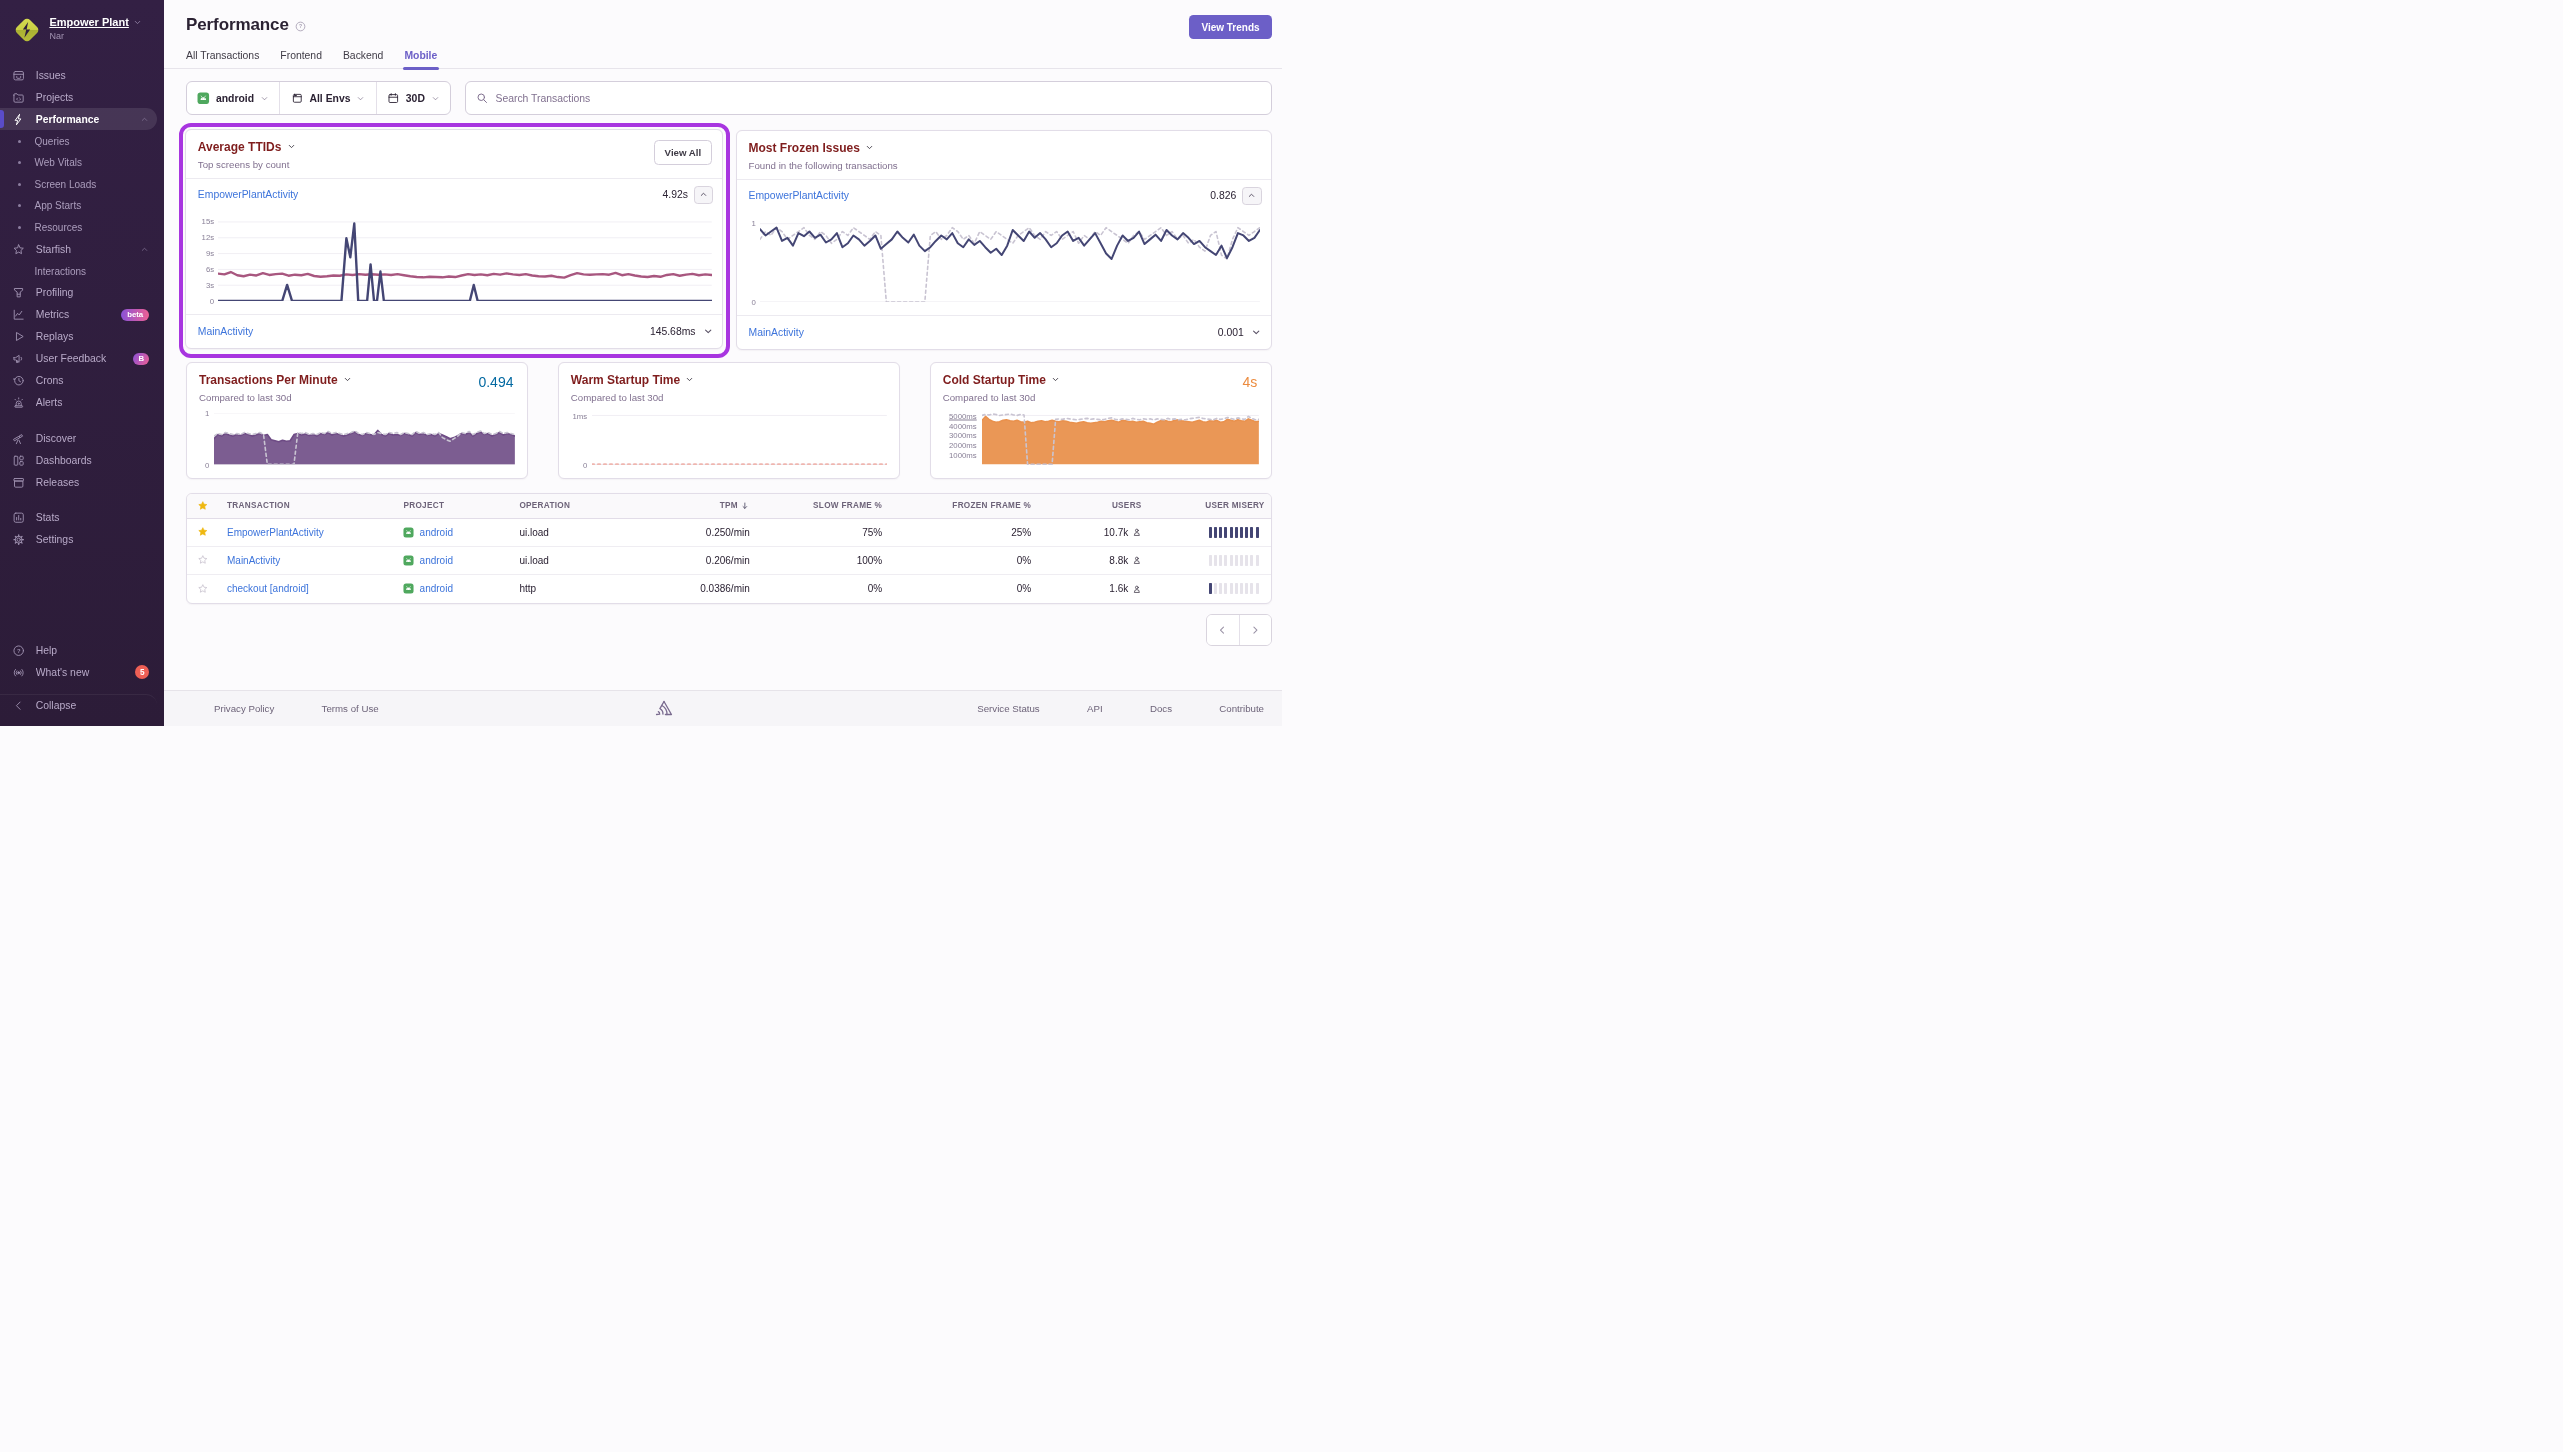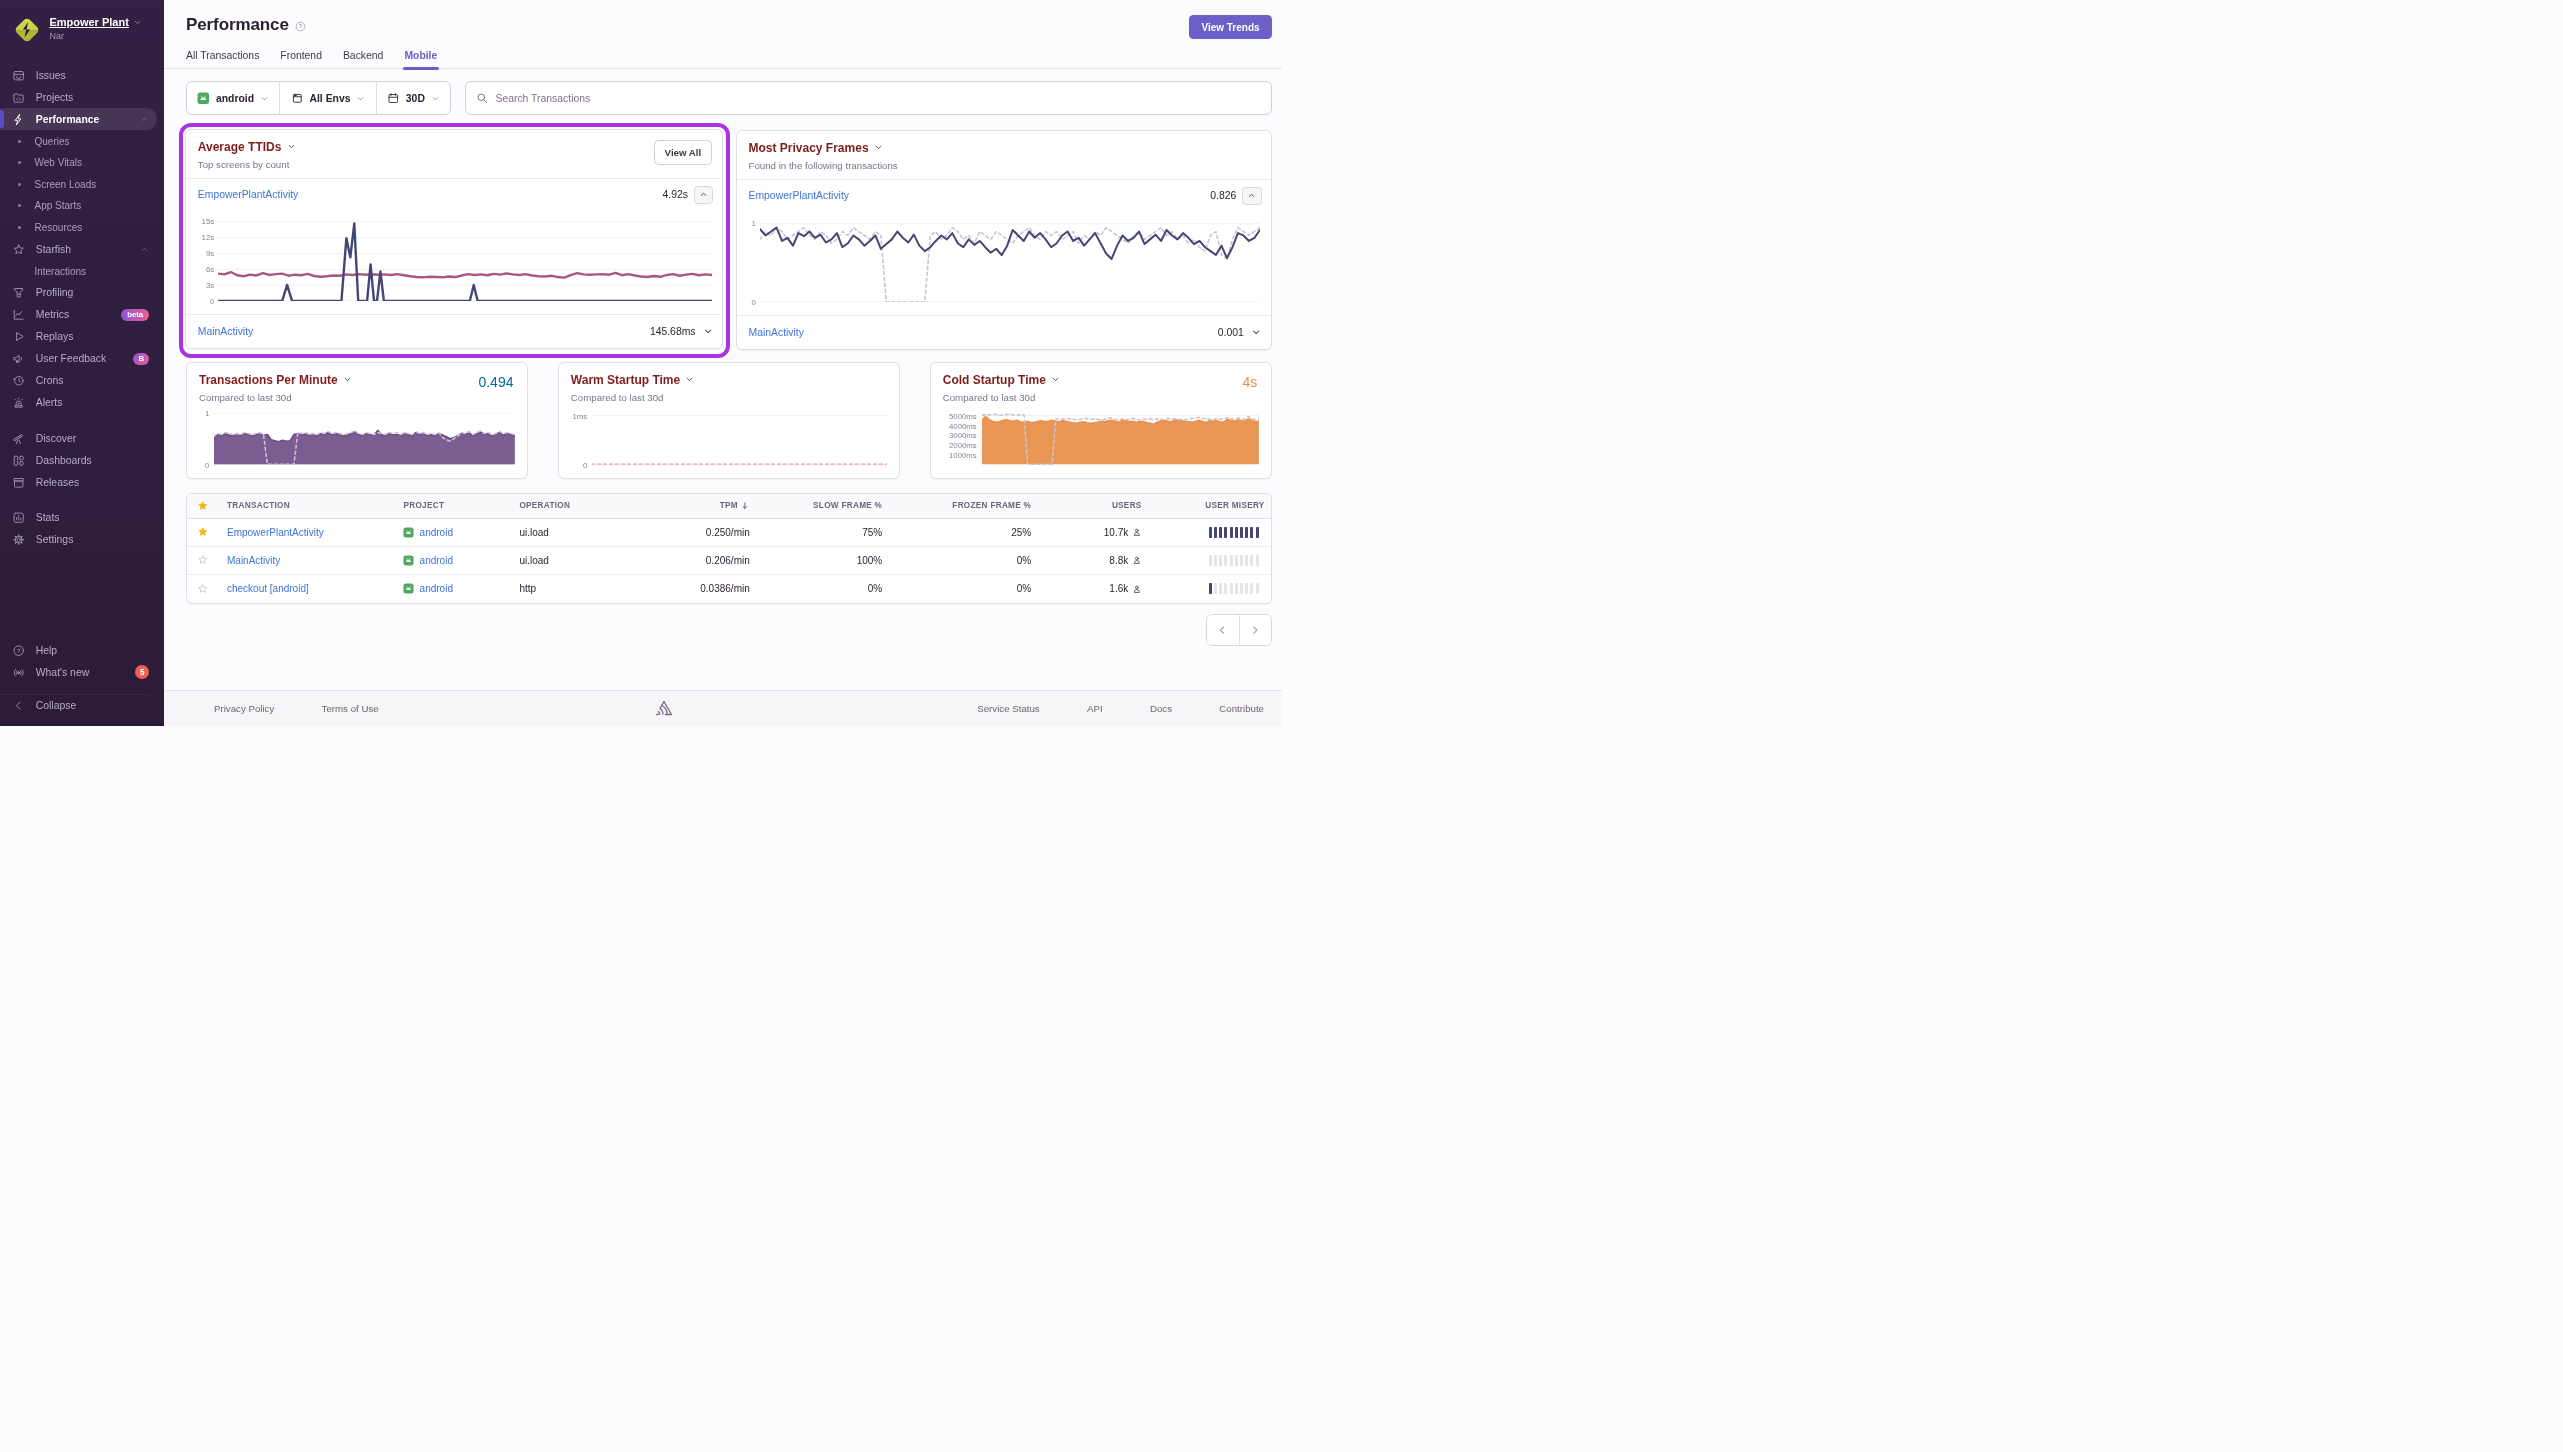--- a/index.html
+++ b/index.html
@@ -506,21 +506,21 @@
                   </svg>
                 </span>
               </div>
             </div>
         </div>
       </div>
 
       <div class="card big-card">
         <div class="card-head">
           <div class="card-title-row">
-            <span class="card-title">Most Privacy Frames</span>
+            <span class="card-title">Most Frozen Issues</span>
             <svg class="chev" style="color:#3f3b46" viewBox="0 0 24 24" fill="none" stroke="currentColor" stroke-width="2.4" stroke-linecap="round" stroke-linejoin="round">
                 <polyline points="6 9 12 15 18 9"></polyline>
               </svg>
           </div>
           <div class="card-sub">Found in the following transactions</div>
         </div>
         <div id="frozen-row-top">
             <div class="txn-row">
               <span class="txn-link">EmpowerPlantActivity</span>
     <span class="txn-val">0.826</span>
@@ -600,21 +600,21 @@
       <div class="card mini-card">
         <div class="card-title-row">
           <span class="card-title">Cold Startup Time</span>
           <svg class="chev" style="color:#3f3b46" viewBox="0 0 24 24" fill="none" stroke="currentColor" stroke-width="2.4" stroke-linecap="round" stroke-linejoin="round">
               <polyline points="6 9 12 15 18 9"></polyline>
             </svg>
         </div>
         <span class="mini-val orange">4s</span>
         <div class="card-sub">Compared to last 30d</div>
         <div class="mini-chart" id="chart-cold">
-            <div class="ytick" style="width: 34px; left: 0px; top: calc(4.7619% + 2.5px);">5000ms</div>
+            <div class="ytick" style="width: 34px; left: 0px; top: calc(4.7619% + 2.5px); text-decoration: underline;">5000ms</div>
             <div class="ytick" style="width: 34px; left: 0px; top: calc(23.8095% + 0.8px);">4000ms</div>
             <div class="ytick" style="width: 34px; left: 0px; top: calc(42.8571% - 0.8px);">3000ms</div>
             <div class="ytick" style="width: 34px; left: 0px; top: calc(61.9048% - 2.5px);">2000ms</div>
             <div class="ytick" style="width: 34px; left: 0px; top: calc(80.9524% - 4.2px);">1000ms</div>
             <svg viewBox="0 0 100 100" preserveAspectRatio="none" class="plot" style="left: 39px; width: calc(100% - 39px); height: calc(100% - 9px);">
               <line x1="0" x2="100" y1="4.761904761904767" y2="4.761904761904767" stroke="#f1eff4" stroke-width="1" vector-effect="non-scaling-stroke"></line>
               <line x1="0" x2="100" y1="23.809523809523814" y2="23.809523809523814" stroke="#f1eff4" stroke-width="1" vector-effect="non-scaling-stroke"></line>
               <line x1="0" x2="100" y1="42.85714285714286" y2="42.85714285714286" stroke="#f1eff4" stroke-width="1" vector-effect="non-scaling-stroke"></line>
               <line x1="0" x2="100" y1="61.904761904761905" y2="61.904761904761905" stroke="#f1eff4" stroke-width="1" vector-effect="non-scaling-stroke"></line>
               <line x1="0" x2="100" y1="80.95238095238095" y2="80.95238095238095" stroke="#f1eff4" stroke-width="1" vector-effect="non-scaling-stroke"></line>

